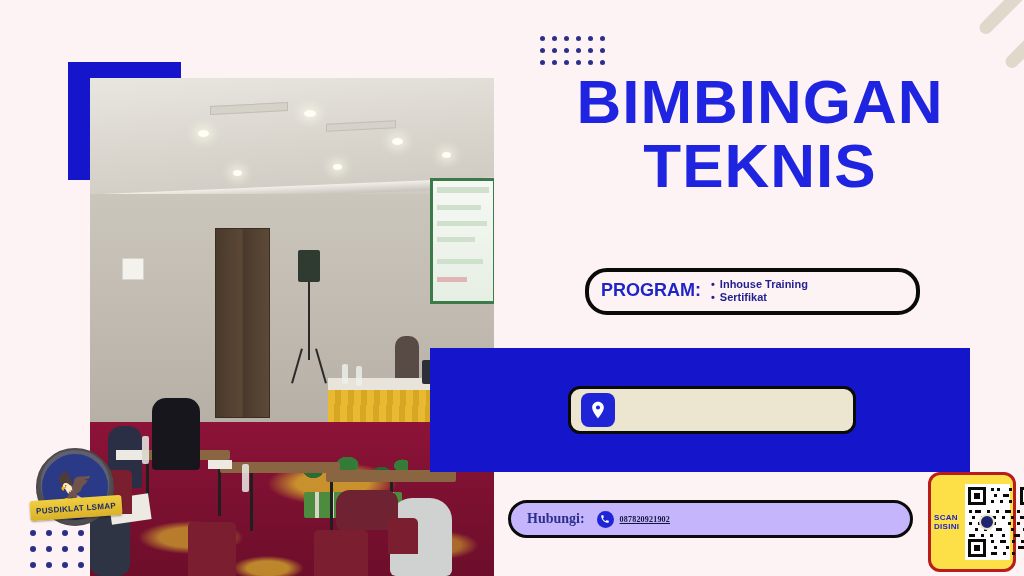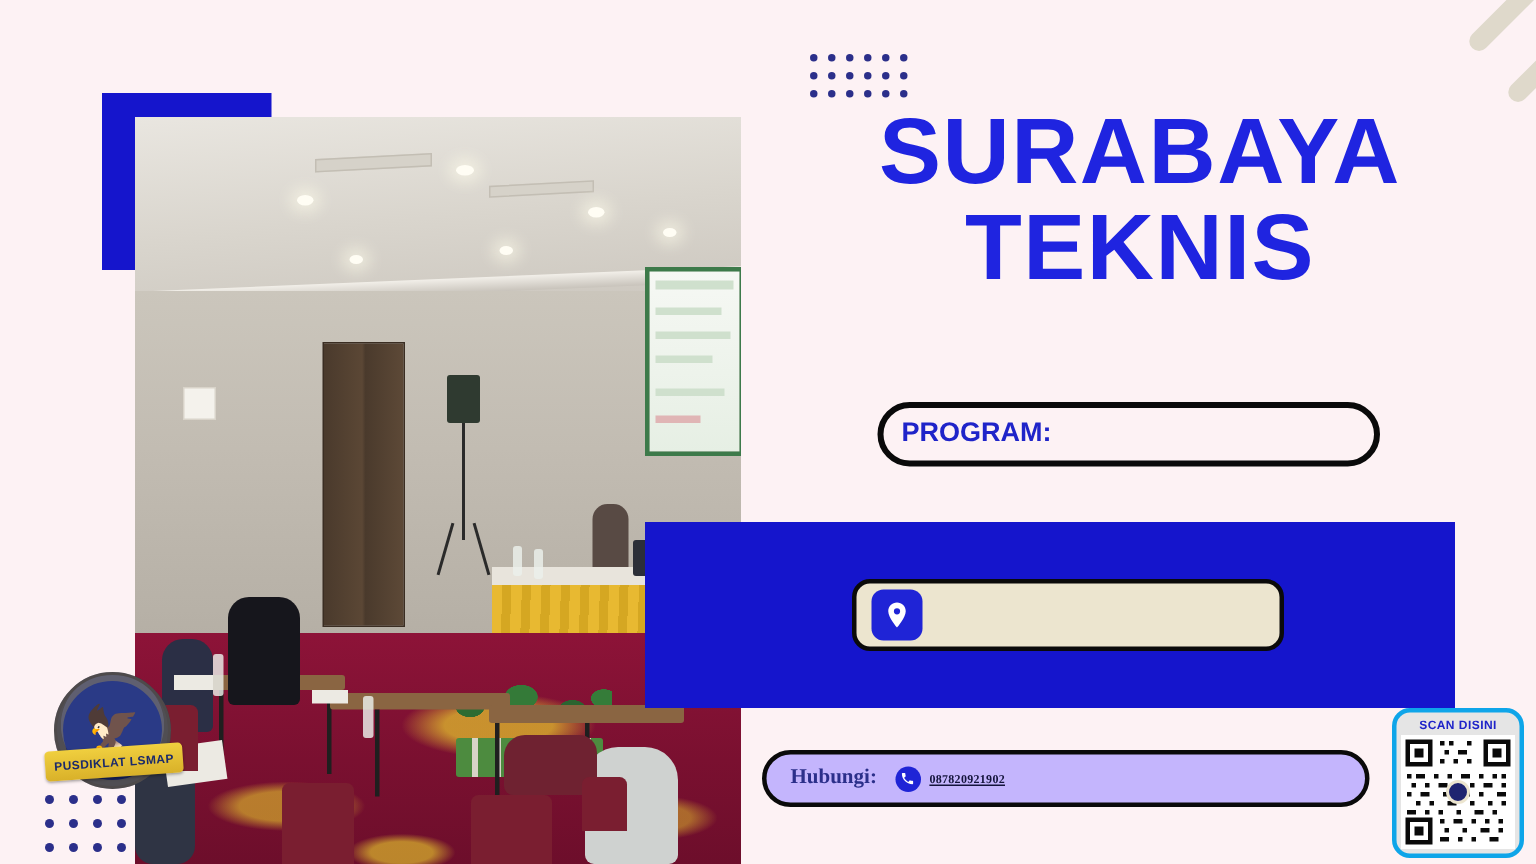--- a/index.html
+++ b/index.html
@@ -121,22 +121,22 @@
   .hubungi { color:#2b2f8a; font-size:14px; font-weight:bold; font-family:"Liberation Serif",serif; }
   .c-item { display:flex; align-items:center; gap:6px; }
   .c-icon { width:17px; height:17px; border-radius:50%; background:#1f24d6;
             display:flex; align-items:center; justify-content:center; flex:0 0 17px; }
   .c-icon svg { width:10px; height:10px; }
   .c-text { color:#14143c; font-size:8px; font-weight:bold; letter-spacing:.2px; white-space:nowrap;
             font-family:"Liberation Serif",serif;text-decoration:underline; }
 
   
   .qr-frame { position:absolute; left:928px; top:472px; width:88px; height:100px;
-              background:#e5e5e5; border:3px solid #0ea5e9; border-radius:12px;
-              padding:3px; display:flex; flex-direction:column; align-items:center; }
+              background:#fde047; border:3px solid #b91c1c; border-radius:12px;
+              padding:3px; display:flex; flex-direction:row; align-items:center; }
   .qr-title { color:#1f24c9; font-size:8px; font-weight:bold; letter-spacing:.3px; margin:1px 0 2px; }
   .qr-code { width:76px; height:76px; position:relative; background:#fff; }
   .qr-code .m { position:absolute; background:#0a0a0a; }
   .qr-logo { position:absolute; left:50%; top:50%; width:16px; height:16px; transform:translate(-50%,-50%);
              background:#1f2470; border-radius:50%; border:2px solid #ece5cf; }
 
   
   .seal { position:absolute; left:30px; top:446px; width:92px; height:92px; }
   .seal-circle { position:absolute; left:6px; top:2px; width:78px; height:78px; border-radius:50%;
                  background:radial-gradient(circle at 50% 45%, #2a3a86 0 62%, #16225e 63% 100%);
@@ -259,27 +259,31 @@
       <div class="ph-bottle" style="left:52px;top:358px;height:28px;width:7px;"></div>
       <div class="ph-bottle" style="left:152px;top:386px;height:28px;width:7px;"></div>
       <div class="ph-chair" style="left:6px;top:392px;width:36px;height:44px;"></div>
       <div class="ph-chair" style="left:98px;top:444px;width:48px;height:54px;"></div>
       <div class="ph-chair" style="left:224px;top:452px;width:54px;height:46px;"></div>
       <div class="ph-chair" style="left:298px;top:440px;width:30px;height:36px;"></div>
     </div>
   </div>
 
   <div class="headline">
-    <div class="h-line h1">SURABAYA</div>
+    <div class="h-line h1">BIMBINGAN</div>
     <div class="h-line h2">TEKNIS</div>
   </div>
 
   <div class="program-box">
     <span class="program-label">PROGRAM:</span>
     <div class="program-cols">
+      <div class="program-col">
+        <span class="p-item">Inhouse Training</span>
+        <span class="p-item">Sertifikat</span>
+      </div>
     </div>
   </div>
 
   <div class="blue-band"></div>
 
   <div class="loc-box">
     <span class="loc-pin">
       <svg viewBox="0 0 24 24" fill="#ffffff">
           <path d="M12 2C8.1 2 5 5.1 5 9c0 5.2 7 13 7 13s7-7.8 7-13c0-3.9-3.1-7-7-7zm0 9.5A2.5 2.5 0 1 1 12 6.5a2.5 2.5 0 0 1 0 5z"></path>
         </svg>

